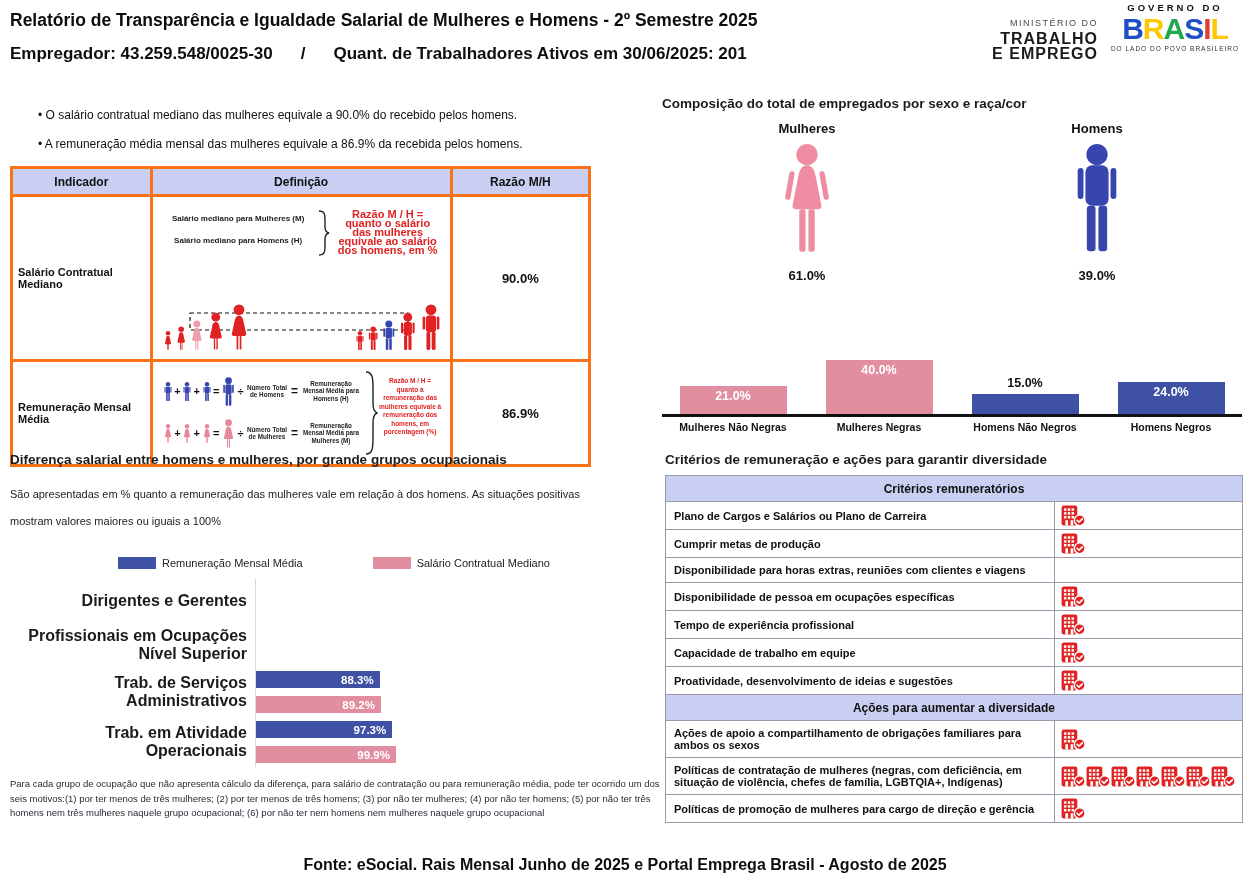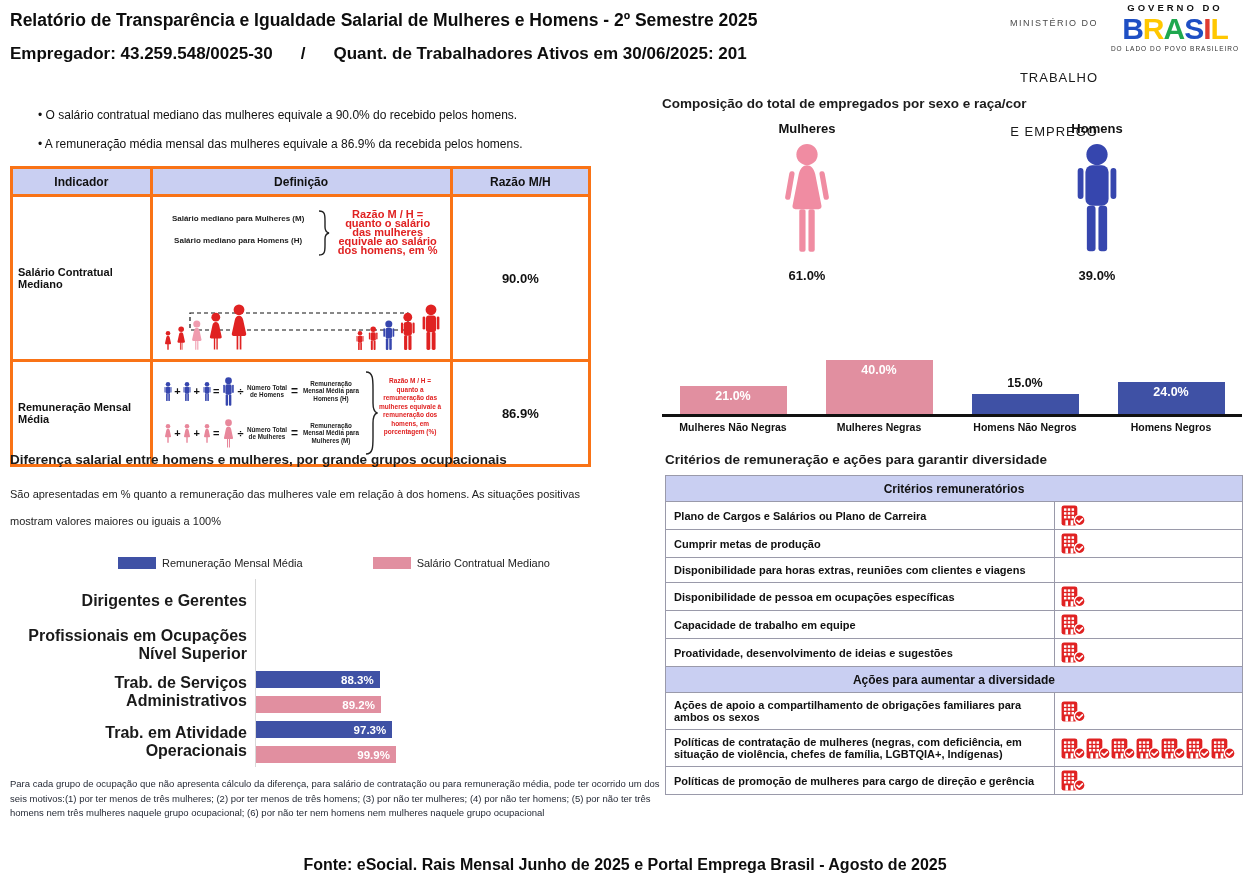--- a/index.html
+++ b/index.html
@@ -7,21 +7,21 @@
     width:1250px; height:884px; position:relative; background:#fff;
     font-family:"Liberation Sans","DejaVu Sans",sans-serif; color:#111; overflow:hidden;
   }
   
   .header { position:absolute; left:0; top:0; width:1250px; height:90px; }
   .h-title { position:absolute; left:10px; top:10px; font-size:17.5px; font-weight:bold; color:#0d0d0d; }
   .h-sub   { position:absolute; left:10px; top:44px; font-size:17px; font-weight:bold; color:#0d0d0d; }
   .h-sub .sep { margin:0 28px; }
   .ministry { position:absolute; right:152px; top:16px; text-align:right; line-height:15px; }
   .ministry .m1 { font-size:9px; letter-spacing:1.5px; color:#4a4a4a; }
-  .ministry .m2 { font-size:13px; font-weight:normal; color:#1a1a1a; letter-spacing:1px;margin-top:39px; }
+  .ministry .m2 { font-size:16px; font-weight:bold; color:#1a1a1a; letter-spacing:1px; }
   .govbr { position:absolute; right:4px; top:2px; width:142px; text-align:center; }
   .g-top { font-size:9.5px; font-weight:bold; letter-spacing:3px; color:#111; }
   .g-name { font-size:30px; font-weight:900; letter-spacing:-1px; line-height:32px; }
   .g-name .l0 { color:#1E4FC4; } .g-name .l1 { color:#FFC700; } .g-name .l2 { color:#1FA84F; }
   .g-name .l3 { color:#1E4FC4; } .g-name .l4 { color:#E03C31; } .g-name .l5 { color:#FFC700; }
   .g-bottom { font-size:6.5px; letter-spacing:1px; color:#333; }
 
   .section-title { font-size:13.5px; font-weight:bold; color:#1c1c1c; }
 
   
@@ -389,20 +389,26 @@
       <td class="cl">Disponibilidade para horas extras, reuniões com clientes e viagens</td>
       <td class="ci"></td>
     </tr>
     <tr>
       <td class="cl">Disponibilidade de pessoa em ocupações específicas</td>
       <td class="ci"><svg class="bldg" width="25" height="21" viewBox="0 0 26 22">
               <use href="#bld"></use>
             </svg></td>
     </tr>
     <tr>
+      <td class="cl">Tempo de experiência profissional</td>
+      <td class="ci"><svg class="bldg" width="25" height="21" viewBox="0 0 26 22">
+              <use href="#bld"></use>
+            </svg></td>
+    </tr>
+    <tr>
       <td class="cl">Capacidade de trabalho em equipe</td>
       <td class="ci"><svg class="bldg" width="25" height="21" viewBox="0 0 26 22">
               <use href="#bld"></use>
             </svg></td>
     </tr>
     <tr>
       <td class="cl">Proatividade, desenvolvimento de ideias e sugestões</td>
       <td class="ci"><svg class="bldg" width="25" height="21" viewBox="0 0 26 22">
               <use href="#bld"></use>
             </svg></td>

